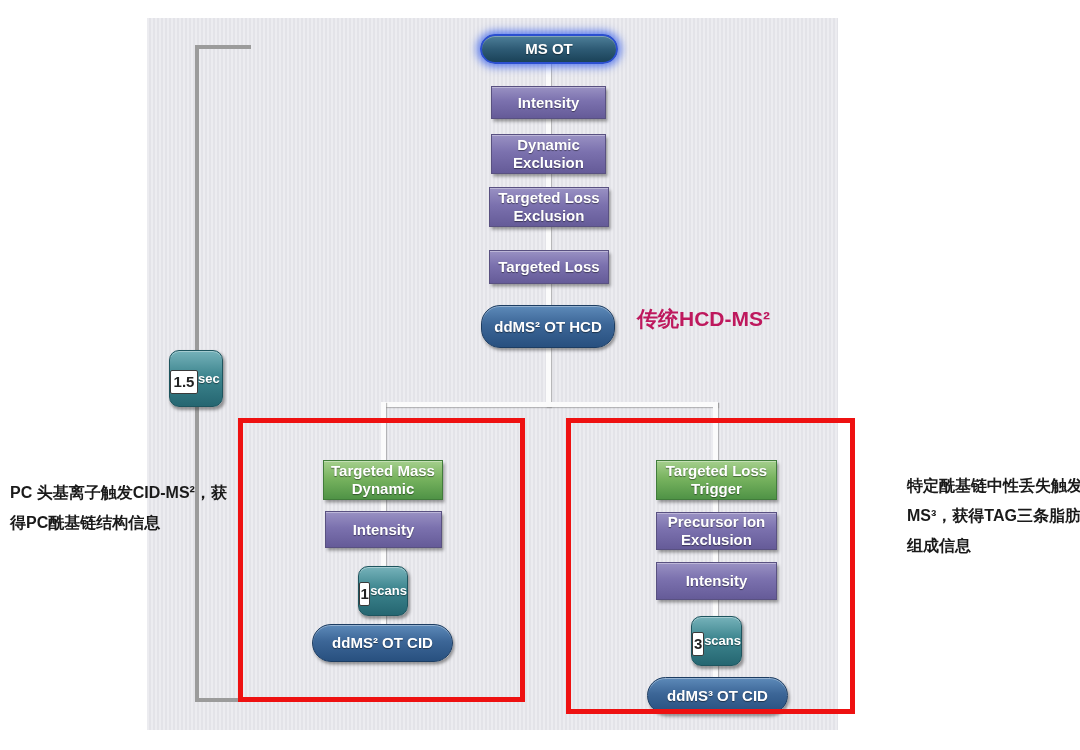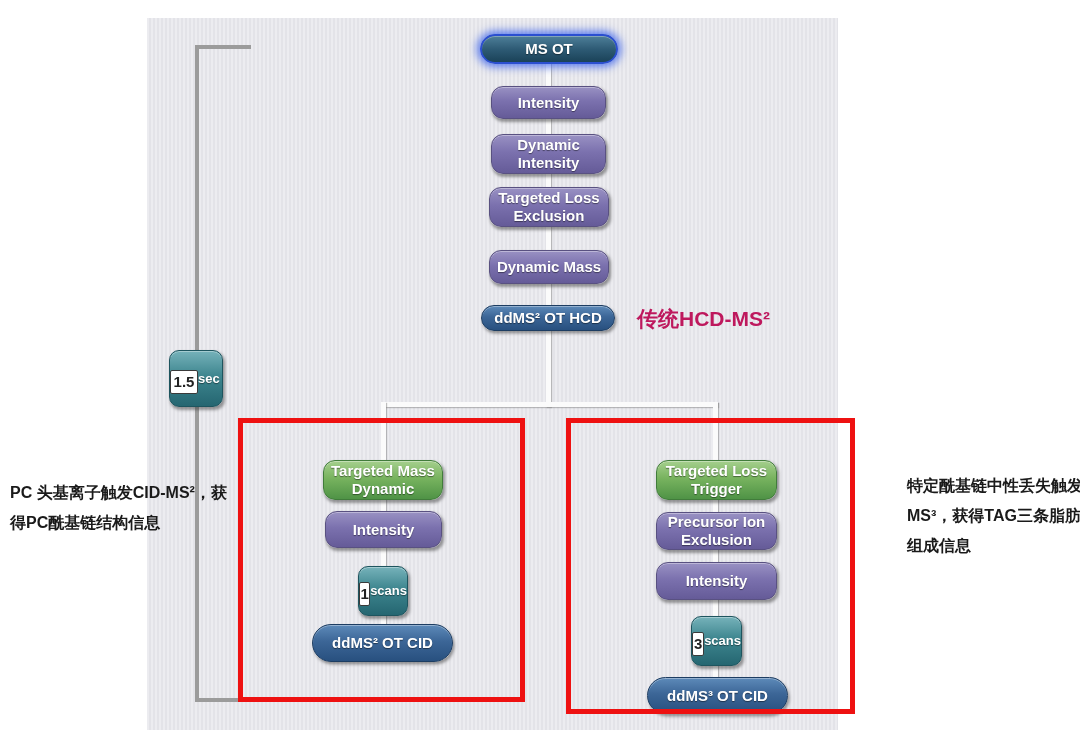--- a/index.html
+++ b/index.html
@@ -21,21 +21,21 @@
     position: absolute; background: #fbfbfb; z-index: 2;
     box-shadow: 1px 1px 1px rgba(140,140,140,0.55);
   }
   
   .node {
     position: absolute; z-index: 3;
     display: flex; align-items: center; justify-content: center;
     text-align: center; color: #ffffff; font-weight: 700;
     font-size: 15px; line-height: 18px;
     text-shadow: 0 1px 1px rgba(0,0,0,0.45);
-    border-radius: 12px;
+    border-radius: 0;
     box-shadow: 1.5px 2.5px 3px rgba(60,60,60,0.5), inset 0 1px 0 rgba(255,255,255,0.35);
   }
   .node.purple {
     background: linear-gradient(#9991c3, #7b71ae 45%, #655b98);
     border: 1px solid #595181;
   }
   .node.green {
     background: linear-gradient(#a5cf8d, #78b35f 45%, #4f9346);
     border: 1px solid #417c3b;
   }
@@ -88,29 +88,29 @@
   <div class="wline" style="left:381px; top:402px; width:5px; height:228px;"></div>
   <div class="wline" style="left:713px; top:402px; width:5px; height:280px;"></div>
 
   <div class="node msot" style="left:480px; top:34px; width:138px; height:30px;">
     <span>MS OT</span>
   </div>
   <div class="node purple" style="left:491px; top:86px; width:115px; height:33px;">
     <span>Intensity</span>
   </div>
   <div class="node purple" style="left:491px; top:134px; width:115px; height:40px;">
-    <span>Dynamic Intensity</span>
+    <span>Dynamic Exclusion</span>
   </div>
   <div class="node purple" style="left:489px; top:187px; width:120px; height:40px;">
     <span>Targeted Loss Exclusion</span>
   </div>
   <div class="node purple" style="left:489px; top:250px; width:120px; height:34px;">
-    <span>Dynamic Mass</span>
+    <span>Targeted Loss</span>
   </div>
-  <div class="node navy" style="left:481px; top:305px; width:134px; height:26px;">
+  <div class="node navy" style="left:481px; top:305px; width:134px; height:43px;">
     <span>ddMS² OT HCD</span>
   </div>
 
   <div class="node teal" style="left:169px; top:350px; width:54px; height:57px;">
     <span class="numbox">1.5</span>
     <span class="unit">sec</span>
   </div>
 
   <div class="node green" style="left:323px; top:460px; width:120px; height:40px;">
     <span>Targeted Mass Dynamic</span>

